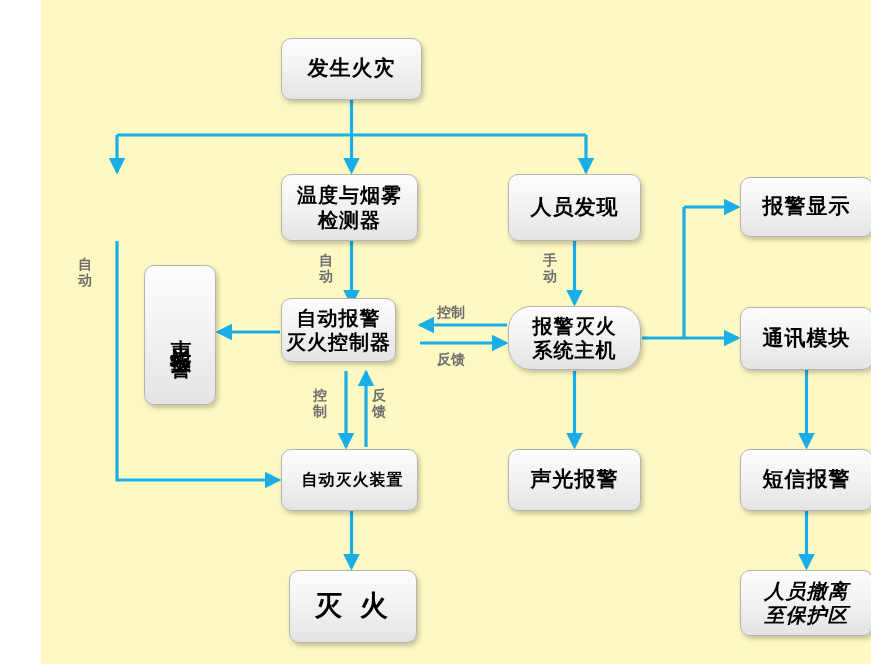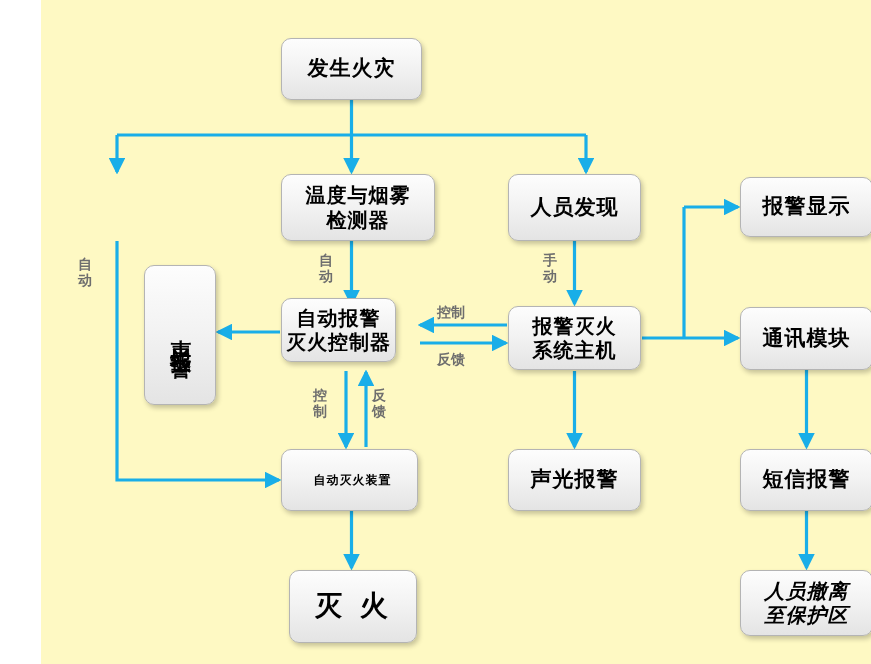--- a/index.html
+++ b/index.html
@@ -102,21 +102,21 @@
       <path d="M 765.5 511 L 765.5 568" marker-end="url(#arrow)"></path>
 
     </g>
   </svg>
 
   <div class="node" style="left:240px;top:38px;width:141px;height:62px;">
     <span class="lbl">发生火灾</span>
   </div>
 
 
-  <div class="node" style="left:240px;top:174px;width:154px;height:67px;font-size:20px;">
+  <div class="node" style="left:240px;top:174px;width:137px;height:67px;font-size:20px;">
     <span class="lbl">温度与烟雾
 检测器</span>
   </div>
 
   <div class="node" style="left:467px;top:174px;width:133px;height:67px;">
     <span class="lbl">人员发现</span>
   </div>
 
   <div class="node" style="left:699px;top:177px;width:133px;height:60px;">
     <span class="lbl">报警显示</span>
@@ -124,30 +124,30 @@
 
   <div class="node vertical" style="left:103px;top:265px;width:72px;height:140px;">
     <span class="lbl">声光报警</span>
   </div>
 
   <div class="node" style="left:240px;top:298px;width:115px;height:64px;font-size:20px;font-family:Liberation Serif, serif;">
     <span class="lbl">自动报警
 灭火控制器</span>
   </div>
 
-  <div class="node" style="left:467px;top:306px;width:133px;height:64px;font-size:20px;">
+  <div class="node" style="left:467px;top:306px;width:133px;height:64px;font-size:20px;border-radius:23px;">
     <span class="lbl">报警灭火
 系统主机</span>
   </div>
 
   <div class="node" style="left:699px;top:307px;width:133px;height:63px;border-radius:10px;">
     <span class="lbl">通讯模块</span>
   </div>
 
-  <div class="node" style="left:240px;top:449px;width:137px;height:62px;font-size:12px;padding-left:6px;">
+  <div class="node" style="left:240px;top:449px;width:137px;height:62px;font-size:16px;padding-left:6px;">
     <span class="lbl">自动灭火装置</span>
   </div>
 
   <div class="node" style="left:467px;top:449px;width:133px;height:62px;">
     <span class="lbl">声光报警</span>
   </div>
 
   <div class="node" style="left:699px;top:449px;width:133px;height:62px;">
     <span class="lbl">短信报警</span>
   </div>

